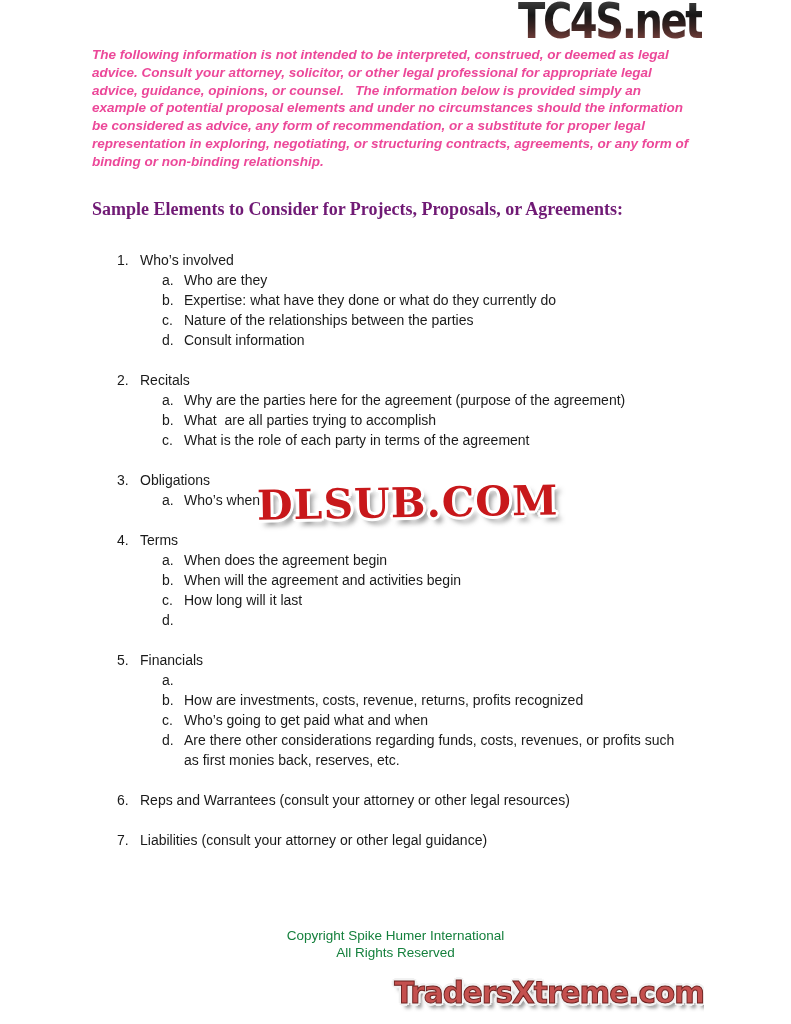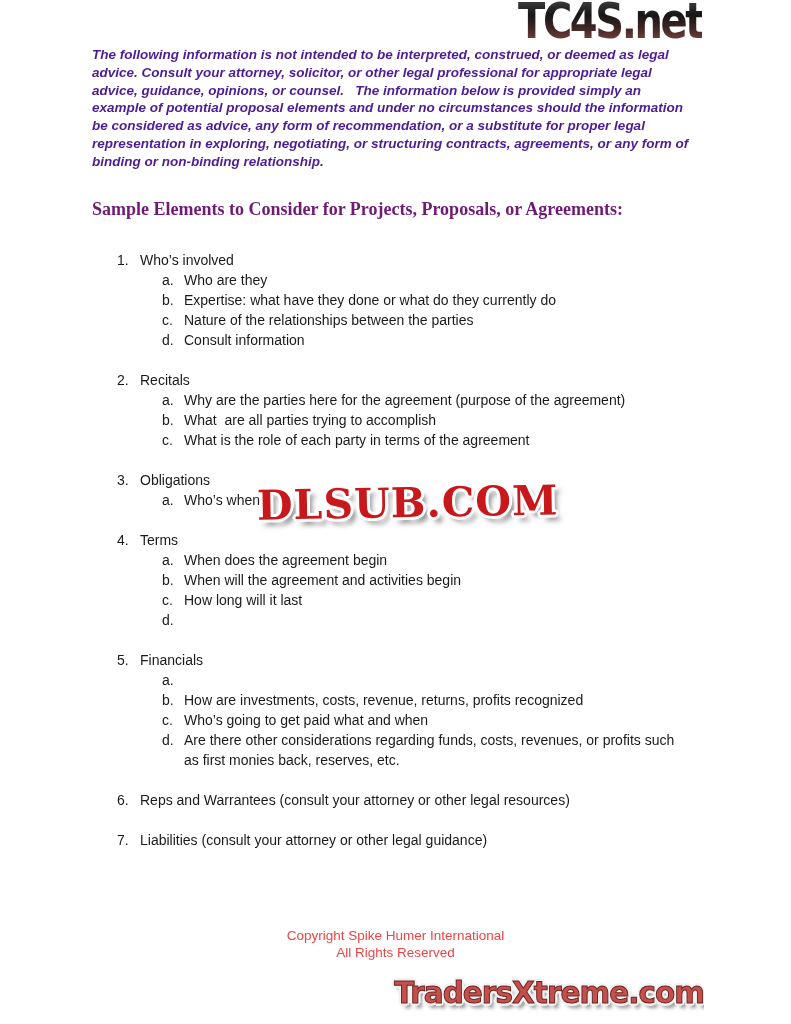--- a/index.html
+++ b/index.html
@@ -15,21 +15,21 @@
     font-size:50px;letter-spacing:-3px;line-height:1;
     transform:scaleX(0.8);transform-origin:right top;
     background:linear-gradient(180deg,#4a4a4a 0%,#171717 38%,#3a2422 62%,#6e3c38 85%,#835048 100%);
     -webkit-background-clip:text;background-clip:text;color:transparent;
     white-space:nowrap;
   }
 
   .disclaimer{
     position:absolute;left:92px;top:46px;width:600px;
     font-size:13.5px;font-weight:bold;font-style:italic;
-    line-height:17.8px;color:#4c1d95;white-space:pre-wrap;
+    line-height:17.8px;color:#ec4899;white-space:pre-wrap;
   }
 
   .heading{
     position:absolute;left:92px;top:199px;width:640px;
     font-family:"Liberation Serif",serif;font-weight:bold;
     font-size:18px;color:#701a75;
   }
 
   .outline{position:absolute;left:117px;top:250px;width:575px;font-size:14px;color:#1a1a1a;}
   .section{margin:0 0 20px 0;}
@@ -48,21 +48,21 @@
     text-shadow:
       -2px -2px 0 #ffffff, 2px -2px 0 #ffffff,
       -2px  2px 0 #ffffff, 2px  2px 0 #ffffff,
       -3px  0   0 #ffffff, 3px  0   0 #ffffff,
        0   -3px 0 #ffffff, 0    3px 0 #ffffff,
        5px  6px 5px rgba(60,60,60,0.55);
   }
 
   .footer{
     position:absolute;left:0;top:928px;width:791px;text-align:center;
-    font-size:13.5px;line-height:16.5px;color:#ef4444;
+    font-size:13.5px;line-height:16.5px;color:#15803d;
   }
 
   
   .wm-traders{
     position:absolute;right:0px;top:974px;
     font-family:"DejaVu Sans",sans-serif;font-weight:bold;
     font-size:31px;line-height:1.2;letter-spacing:-1px;white-space:nowrap;
     transform:scaleX(0.95);transform-origin:right center;
     color:#c4504e;-webkit-text-stroke:1px #6b1f1d;
     text-shadow:

